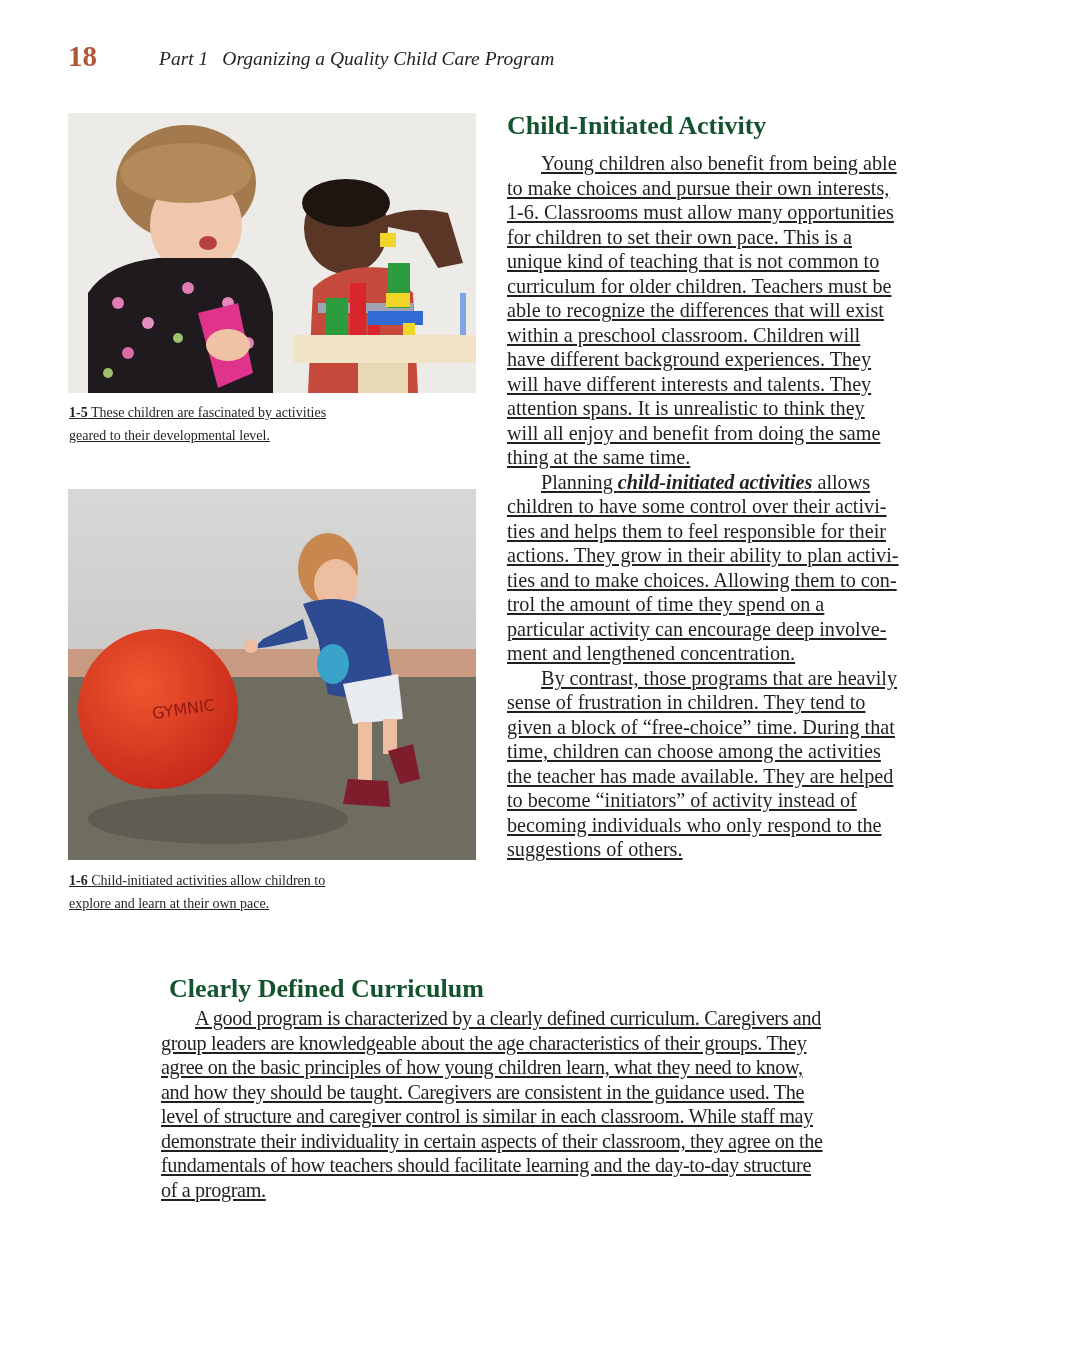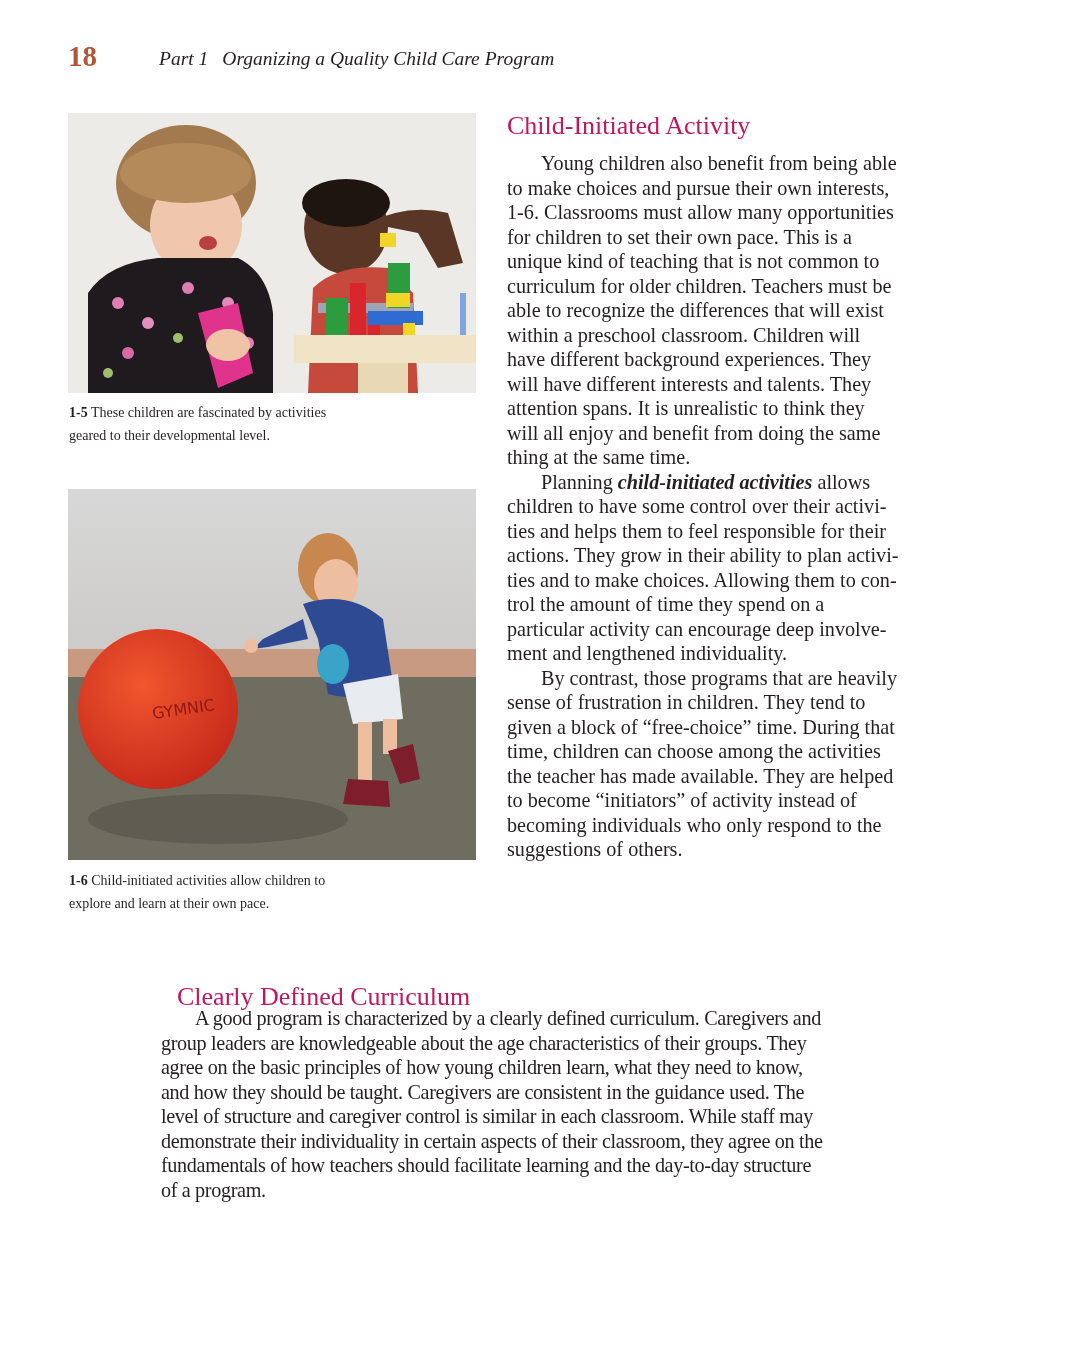--- a/index.html
+++ b/index.html
@@ -13,27 +13,27 @@
   .photo { position: absolute; overflow: hidden; }
   .photo1 { left: 68px; top: 113px; width: 408px; height: 280px; background: #ecebe8; }
   .photo2 { left: 68px; top: 489px; width: 408px; height: 371px; background: #c9c9c7; }
   .photo svg { display: block; width: 100%; height: 100%; }
 
   .caption { position: absolute; left: 69px; width: 410px; font-size: 14px; line-height: 23px; }
   .caption b { font-weight: bold; }
   .cap1 { top: 401px; }
   .cap2 { top: 869px; }
 
-  .heading { position: absolute; font-size: 26px; font-weight: normal; color: #be185d; }
+  .heading { position: absolute; font-size: 26px; font-weight: bold; color: #14532d; }
   .h1 { left: 507px; top: 111px; }
   .h2 { left: 161px; top: 966px; }
 
   .col-right { position: absolute; left: 507px; top: 151px; width: 450px; font-size: 20.2px; line-height: 24.5px; }
   .col-right p, .col-bottom p { margin: 0; }
-  .line { display: block; white-space: nowrap; }
+  .line { display: block; white-space: nowrap; text-decoration: underline; }
   .indent { padding-left: 34px; }
   .bi { font-weight: bold; font-style: italic; }
 
   .col-bottom { position: absolute; left: 161px; top: 1006px; width: 800px; font-size: 20.2px; line-height: 24.5px; }
   .col-bottom .line { letter-spacing: -0.35px; }
 </style>
 </head>
 <body>
 
 <div class="page-number">18</div>
@@ -144,35 +144,35 @@
     <span class="line">thing at the same time.</span>
   </p>
   <p>
     <span class="line indent"><span>Planning </span><span class="bi">child-initiated activities</span><span> allows</span></span>
     <span class="line">children to have some control over their activi-</span>
     <span class="line">ties and helps them to feel responsible for their</span>
     <span class="line">actions. They grow in their ability to plan activi-</span>
     <span class="line">ties and to make choices. Allowing them to con-</span>
     <span class="line">trol the amount of time they spend on a</span>
     <span class="line">particular activity can encourage deep involve-</span>
-    <span class="line">ment and lengthened individuality.</span>
+    <span class="line">ment and lengthened concentration.</span>
   </p>
   <p>
     <span class="line indent">By contrast, those programs that are heavily</span>
     <span class="line">sense of frustration in children. They tend to</span>
     <span class="line">given a block of “free-choice” time. During that</span>
     <span class="line">time, children can choose among the activities</span>
     <span class="line">the teacher has made available. They are helped</span>
     <span class="line">to become “initiators” of activity instead of</span>
     <span class="line">becoming individuals who only respond to the</span>
     <span class="line">suggestions of others.</span>
   </p>
 </div>
 
-<h2 class="heading h2" style="margin:16px">Clearly Defined Curriculum</h2>
+<h2 class="heading h2" style="margin:8px">Clearly Defined Curriculum</h2>
 <div class="col-bottom">
   <p>
     <span class="line indent">A good program is characterized by a clearly defined curriculum. Caregivers and</span>
     <span class="line">group leaders are knowledgeable about the age characteristics of their groups. They</span>
     <span class="line">agree on the basic principles of how young children learn, what they need to know,</span>
     <span class="line">and how they should be taught. Caregivers are consistent in the guidance used. The</span>
     <span class="line">level of structure and caregiver control is similar in each classroom. While staff may</span>
     <span class="line">demonstrate their individuality in certain aspects of their classroom, they agree on the</span>
     <span class="line">fundamentals of how teachers should facilitate learning and the day-to-day structure</span>
     <span class="line">of a program.</span>

